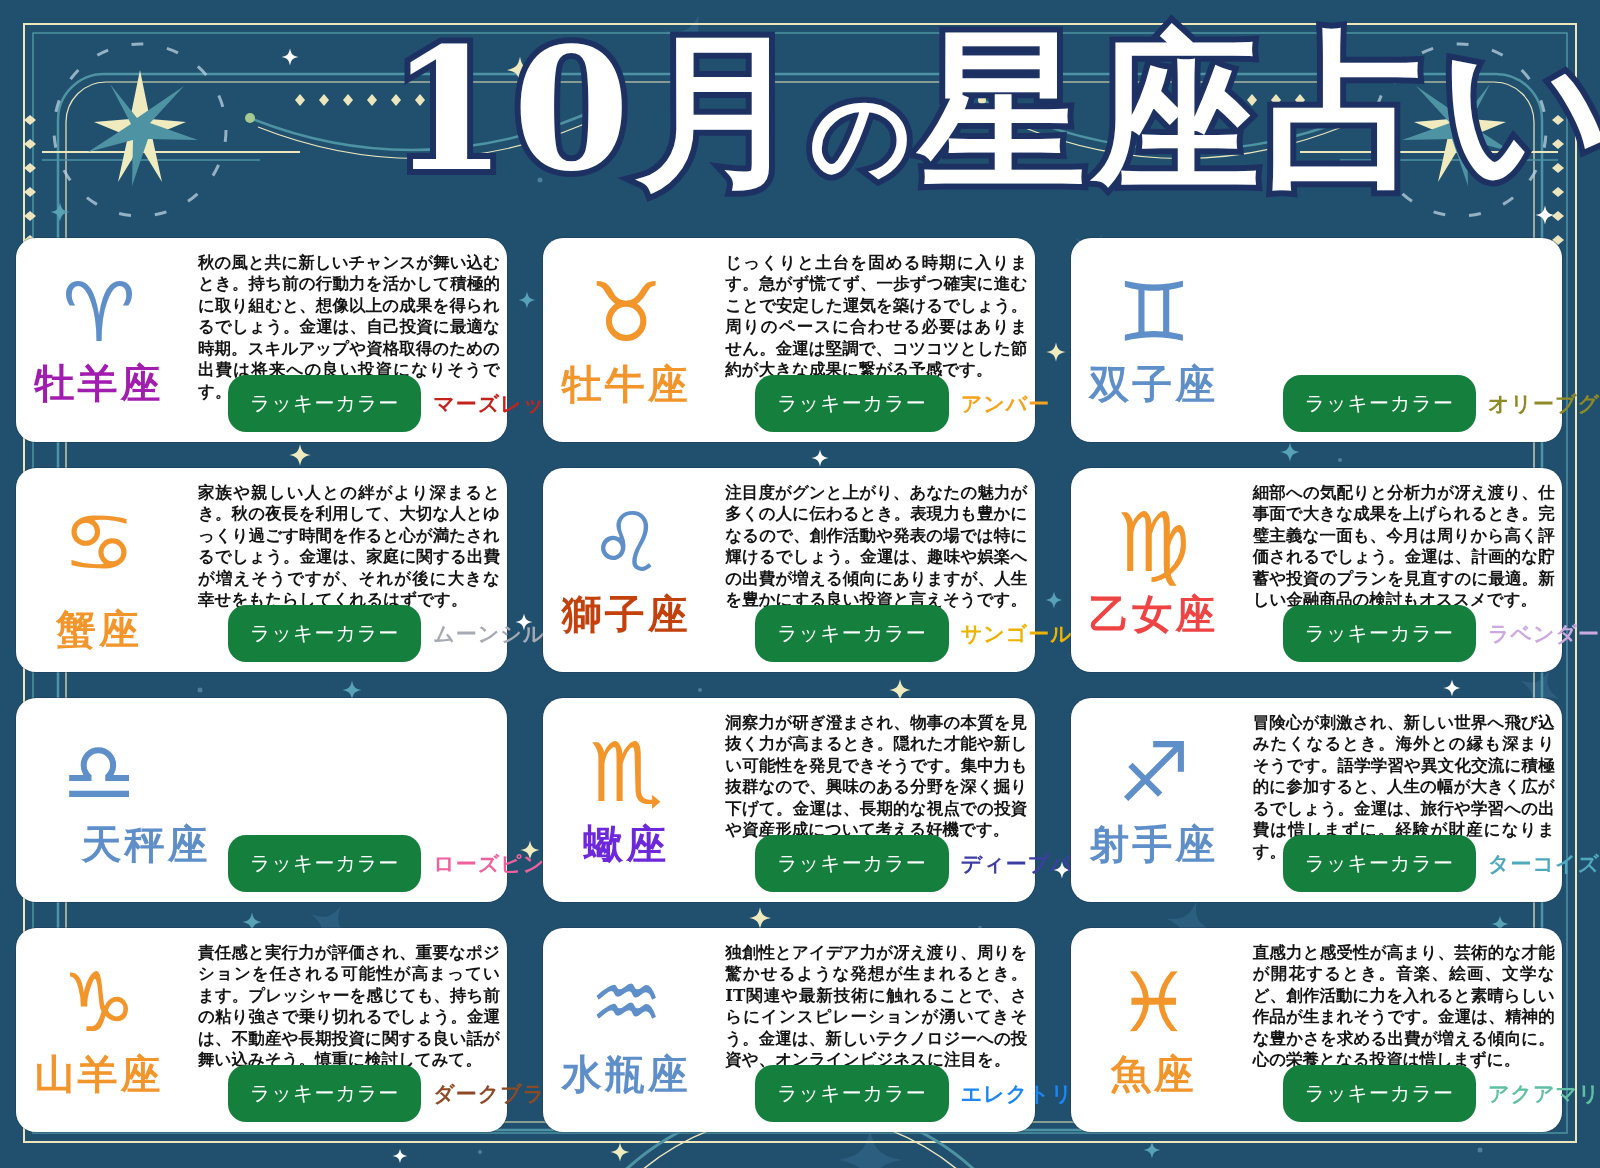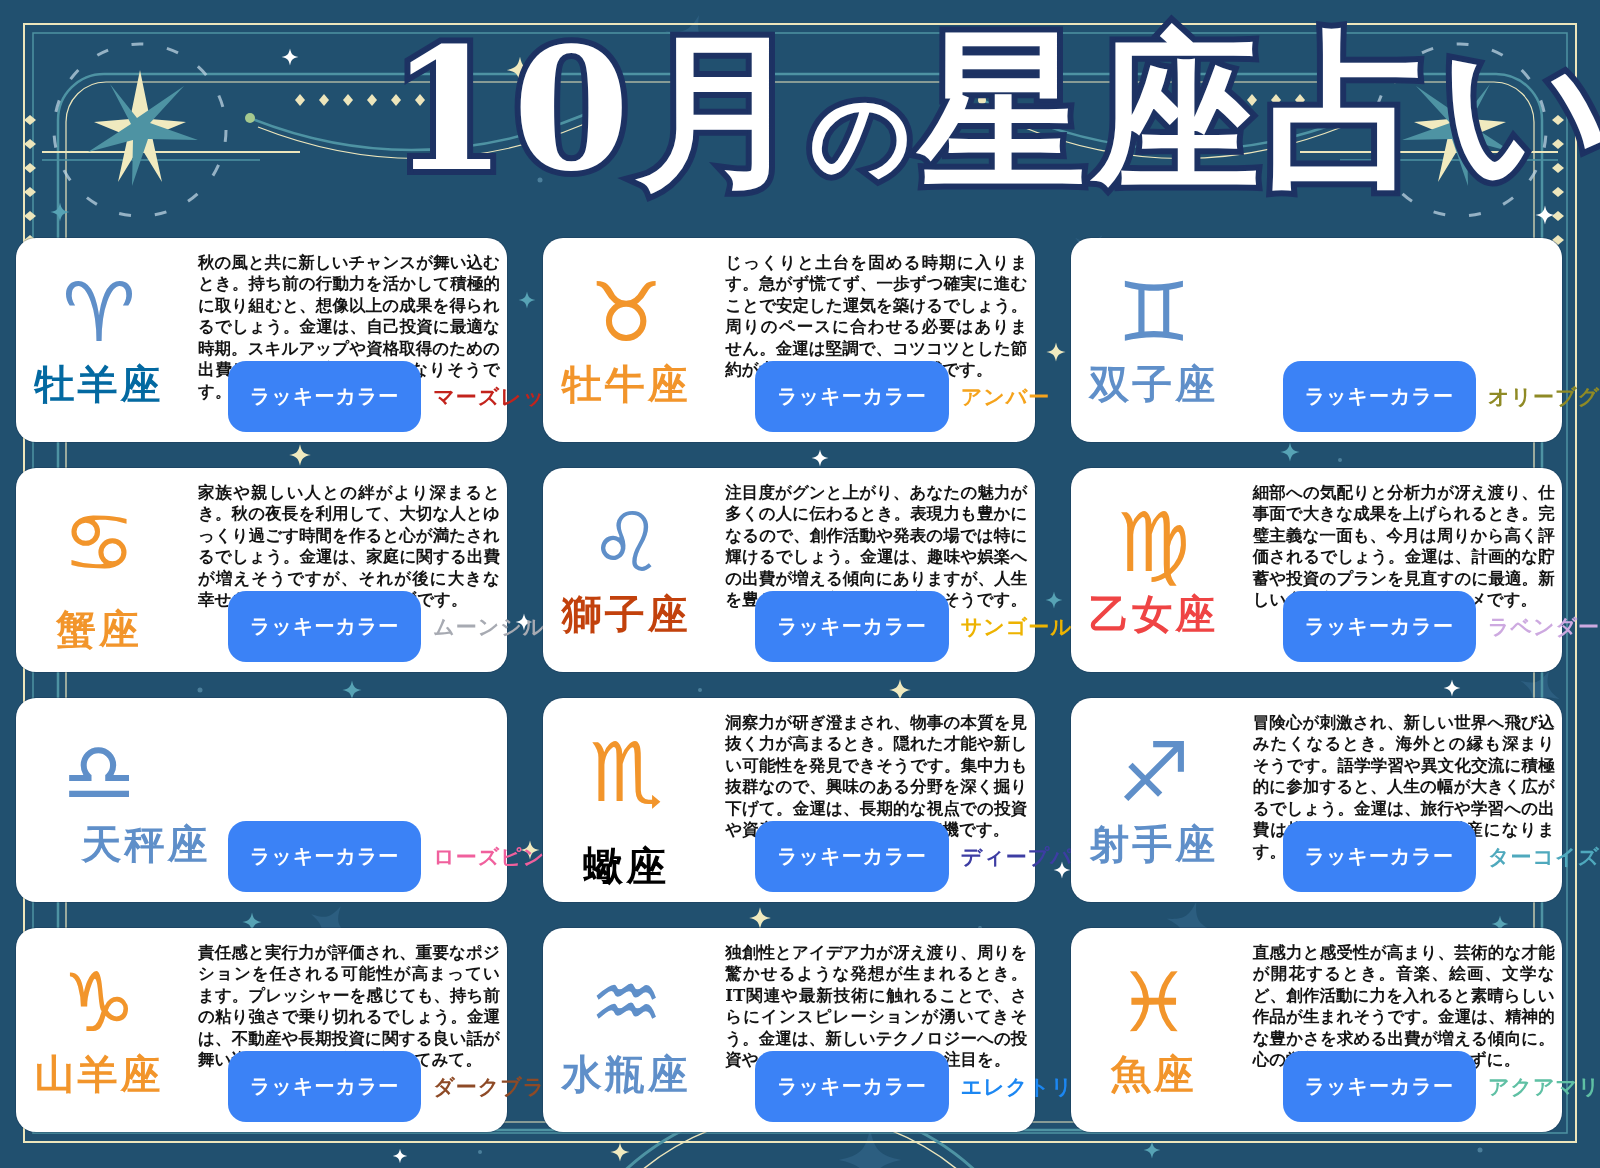--- a/index.html
+++ b/index.html
@@ -48,22 +48,22 @@
     position:absolute;left:182px;top:14px;width:302px;margin:0;
     font-family:"DejaVu Serif","Liberation Serif",serif;
     font-size:16.5px;line-height:1.3;font-weight:bold;color:#141414;
     text-align:justify;
   }
   .lucky{
     position:absolute;left:0;right:0;bottom:10px;
     display:flex;align-items:center;gap:12px;padding-left:212px;
   }
   .badge{
-    background:#3b82f6;color:#fff;border-radius:18px;padding:22px 22px;
-    font-size:20px;font-weight:bold;letter-spacing:1px;
+    background:#15803d;color:#fff;border-radius:18px;padding:15px 22px;
+    font-size:20px;font-weight:normal;letter-spacing:1px;
     font-family:"DejaVu Sans","Liberation Sans",sans-serif;white-space:nowrap;
   }
   .lname{
     font-size:21px;font-weight:bold;letter-spacing:1px;
     font-family:"DejaVu Sans","Liberation Sans",sans-serif;white-space:nowrap;
   }
 </style>
 </head>
 <body>
 
@@ -174,21 +174,21 @@
       <circle cx="480" cy="1152" r="2"></circle>
       <circle cx="1480" cy="1150" r="2.5"></circle>
   </g>
 </svg>
 
 <h1 class="title"><span class="big">10月</span><span class="small">の</span><span class="big">星座占い</span></h1>
 
 <main class="grid">
     <article class="card">
     <div class="sym" style="color: rgb(95, 143, 201);">♈</div>
-    <div class="zname" style="color: #0369a1;">牡羊座</div>
+    <div class="zname" style="color: #a21caf; font-family: Liberation Serif, serif;">牡羊座</div>
     <p class="ztext">秋の風と共に新しいチャンスが舞い込むとき。持ち前の行動力を活かして積極的に取り組むと、想像以上の成果を得られるでしょう。金運は、自己投資に最適な時期。スキルアップや資格取得のための出費は将来への良い投資になりそうです。</p>
     <div class="lucky">
       <span class="badge">ラッキーカラー</span>
       <span class="lname" style="color: rgb(195, 35, 28);">マーズレッド</span>
     </div>
   </article>
     <article class="card">
     <div class="sym" style="color: rgb(242, 149, 43);">♉</div>
     <div class="zname" style="color: rgb(242, 149, 43);">牡牛座</div>
     <p class="ztext">じっくりと土台を固める時期に入ります。急がず慌てず、一歩ずつ確実に進むことで安定した運気を築けるでしょう。周りのペースに合わせる必要はありません。金運は堅調で、コツコツとした節約が大きな成果に繋がる予感です。</p>
@@ -235,21 +235,21 @@
     <article class="card">
     <div class="sym" style="color: rgb(95, 143, 201);">♎</div>
     <div class="zname" style="color: rgb(95, 143, 201); padding-left: 47px;">天秤座</div>
     <div class="lucky">
       <span class="badge">ラッキーカラー</span>
       <span class="lname" style="color: rgb(240, 96, 157);">ローズピンク</span>
     </div>
   </article>
     <article class="card">
     <div class="sym" style="color: rgb(242, 149, 43);">♏</div>
-    <div class="zname" style="color: #000000; margin-top: 22px;">蠍座</div>
+    <div class="zname" style="color: #6d28d9;">蠍座</div>
     <p class="ztext">洞察力が研ぎ澄まされ、物事の本質を見抜く力が高まるとき。隠れた才能や新しい可能性を発見できそうです。集中力も抜群なので、興味のある分野を深く掘り下げて。金運は、長期的な視点での投資や資産形成について考える好機です。</p>
     <div class="lucky">
       <span class="badge">ラッキーカラー</span>
       <span class="lname" style="color: rgb(61, 61, 163);">ディープパープル</span>
     </div>
   </article>
     <article class="card">
     <div class="sym" style="color: rgb(95, 143, 201);">♐</div>
     <div class="zname" style="color: rgb(95, 143, 201);">射手座</div>
     <p class="ztext">冒険心が刺激され、新しい世界へ飛び込みたくなるとき。海外との縁も深まりそうです。語学学習や異文化交流に積極的に参加すると、人生の幅が大きく広がるでしょう。金運は、旅行や学習への出費は惜しまずに。経験が財産になります。</p>

